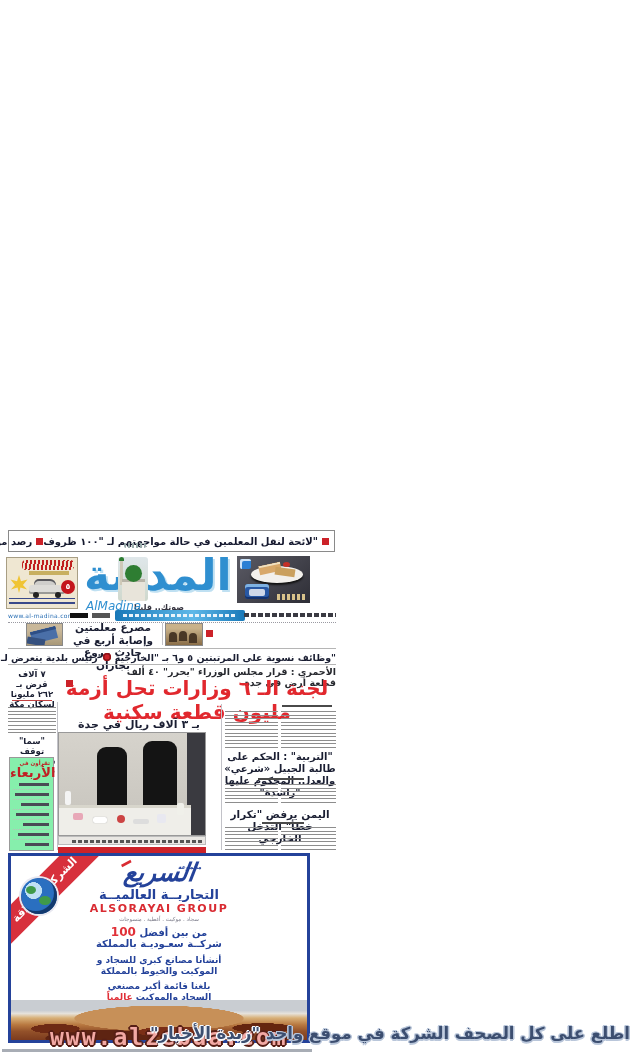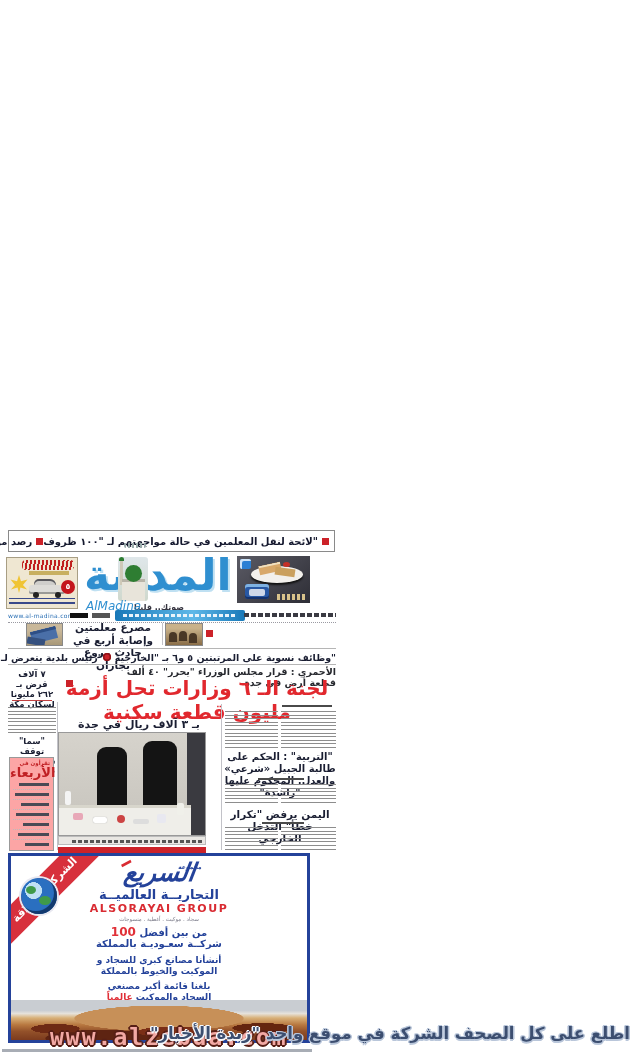--- a/index.html
+++ b/index.html
@@ -75,21 +75,21 @@
   
   .mainphoto{left:58px;top:732px;width:148px;height:104px;background:linear-gradient(#d6d3cc,#c6c3bc);overflow:hidden;border:1px solid #999;box-sizing:border-box;}
   .fig{position:absolute;background:#141414;border-radius:9px 9px 0 0;}
   .panel{position:absolute;right:0;top:0;width:18px;height:104px;background:#3a3a40;}
   .tablecloth{position:absolute;left:0;bottom:0;width:132px;height:30px;background:#efeee9;box-shadow:inset 0 3px 0 #d8d6cc;}
   .item{position:absolute;border-radius:2px;}
   .caption{left:58px;top:836px;width:148px;height:9px;background:#e9e7e3;border:1px solid #bbb;box-sizing:border-box;}
   .caption .c{position:absolute;right:3px;top:3px;width:130px;height:3px;background:repeating-linear-gradient(90deg,#555 0 4px,transparent 4px 6px);}
   .redstrip{left:58px;top:847px;width:148px;height:6px;background:#cc2229;}
   
-  .promo{left:9px;top:757px;width:45px;height:94px;border:1px solid #999;box-sizing:border-box;background:#fca5a5;}
+  .promo{left:9px;top:757px;width:45px;height:94px;border:1px solid #999;box-sizing:border-box;background:#86efac;}
   .promo .k{font-size:5.5px;color:#c02024;text-align:right;padding:2px 3px 0 0;font-weight:bold;}
   .promo .t{font-size:13px;color:#c02024;font-weight:bold;text-align:center;line-height:14px;}
   .promo .row{height:9px;border-bottom:1px dotted #bbb;margin:0 3px;position:relative;}
   .promo .row i{position:absolute;right:1px;top:3px;height:2.5px;background:#4a4a55;display:block;}
   .subhead-r{font-size:10px;font-weight:bold;color:#1a1e32;text-align:center;line-height:12px;}
   .vline{width:1px;background:#c2c2c8;}
   
   .bigad{left:8px;top:853px;width:302px;height:190px;border:3px solid #24429a;box-sizing:border-box;background:#fff;overflow:hidden;}
   .ribbon{position:absolute;left:-46px;top:22px;width:160px;height:24px;background:#d7303c;transform:rotate(-45deg);
           color:#fff;font-size:11px;font-weight:bold;text-align:center;line-height:24px;box-shadow:0 0 0 2px #d7303c;}

